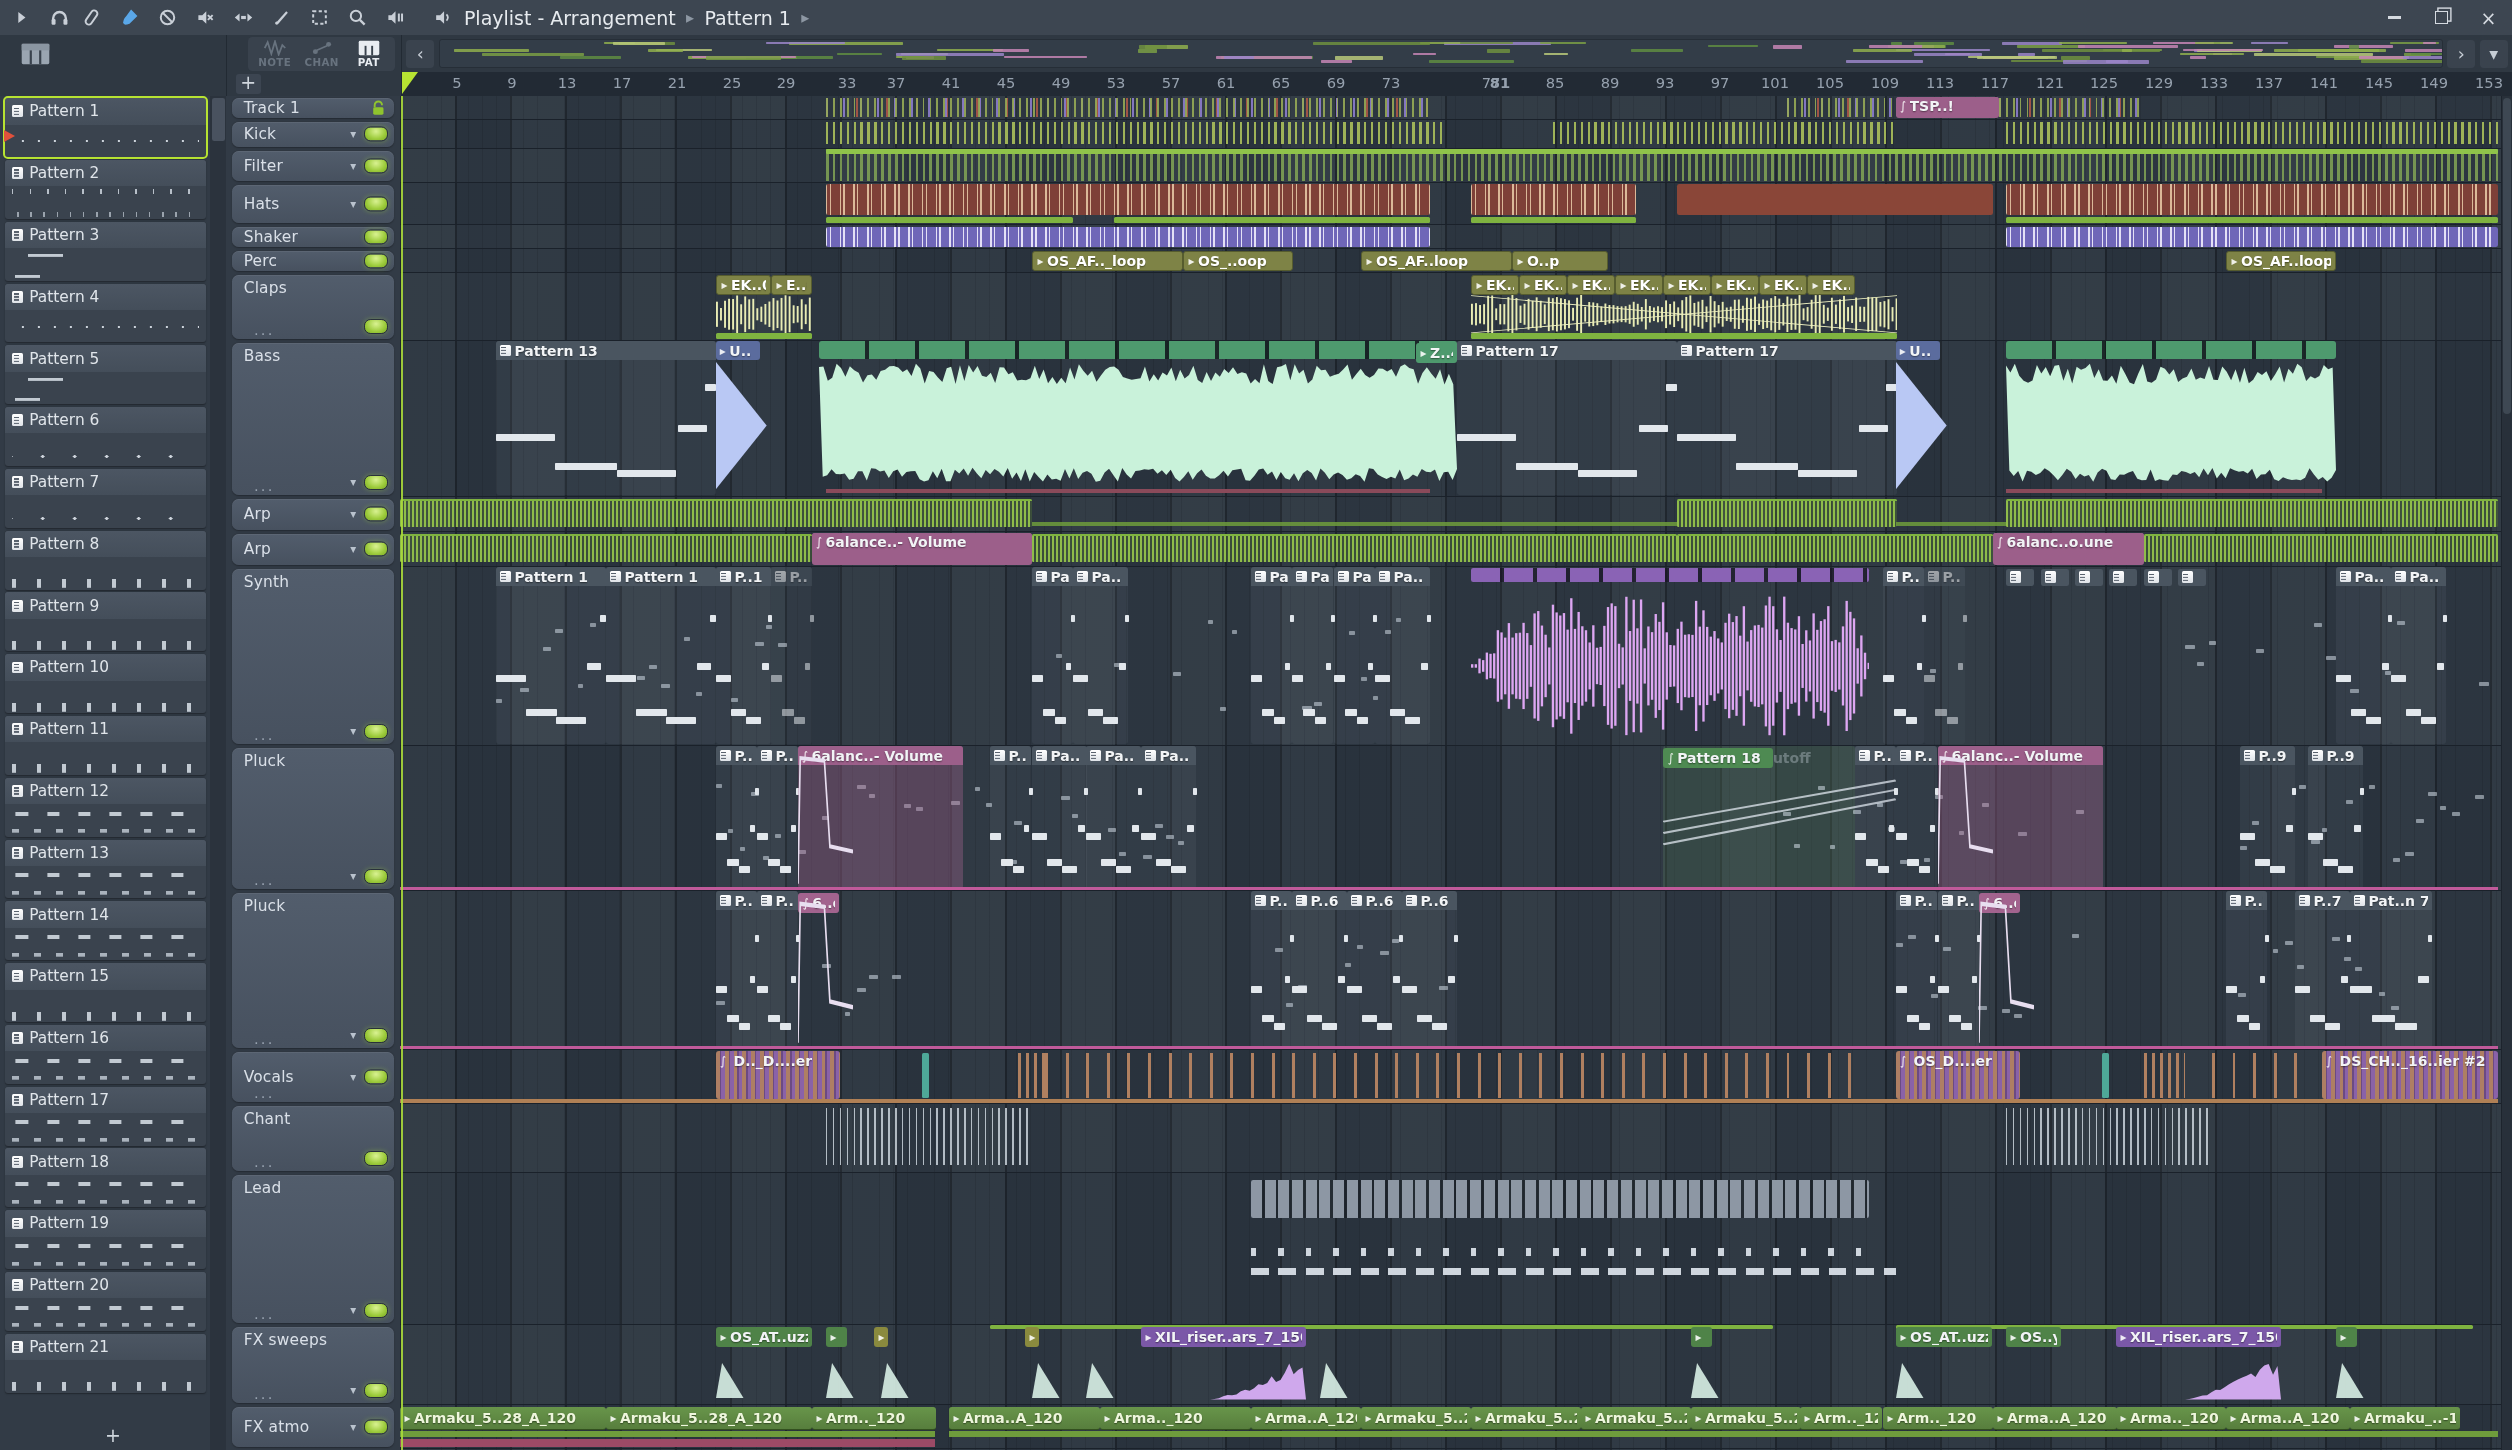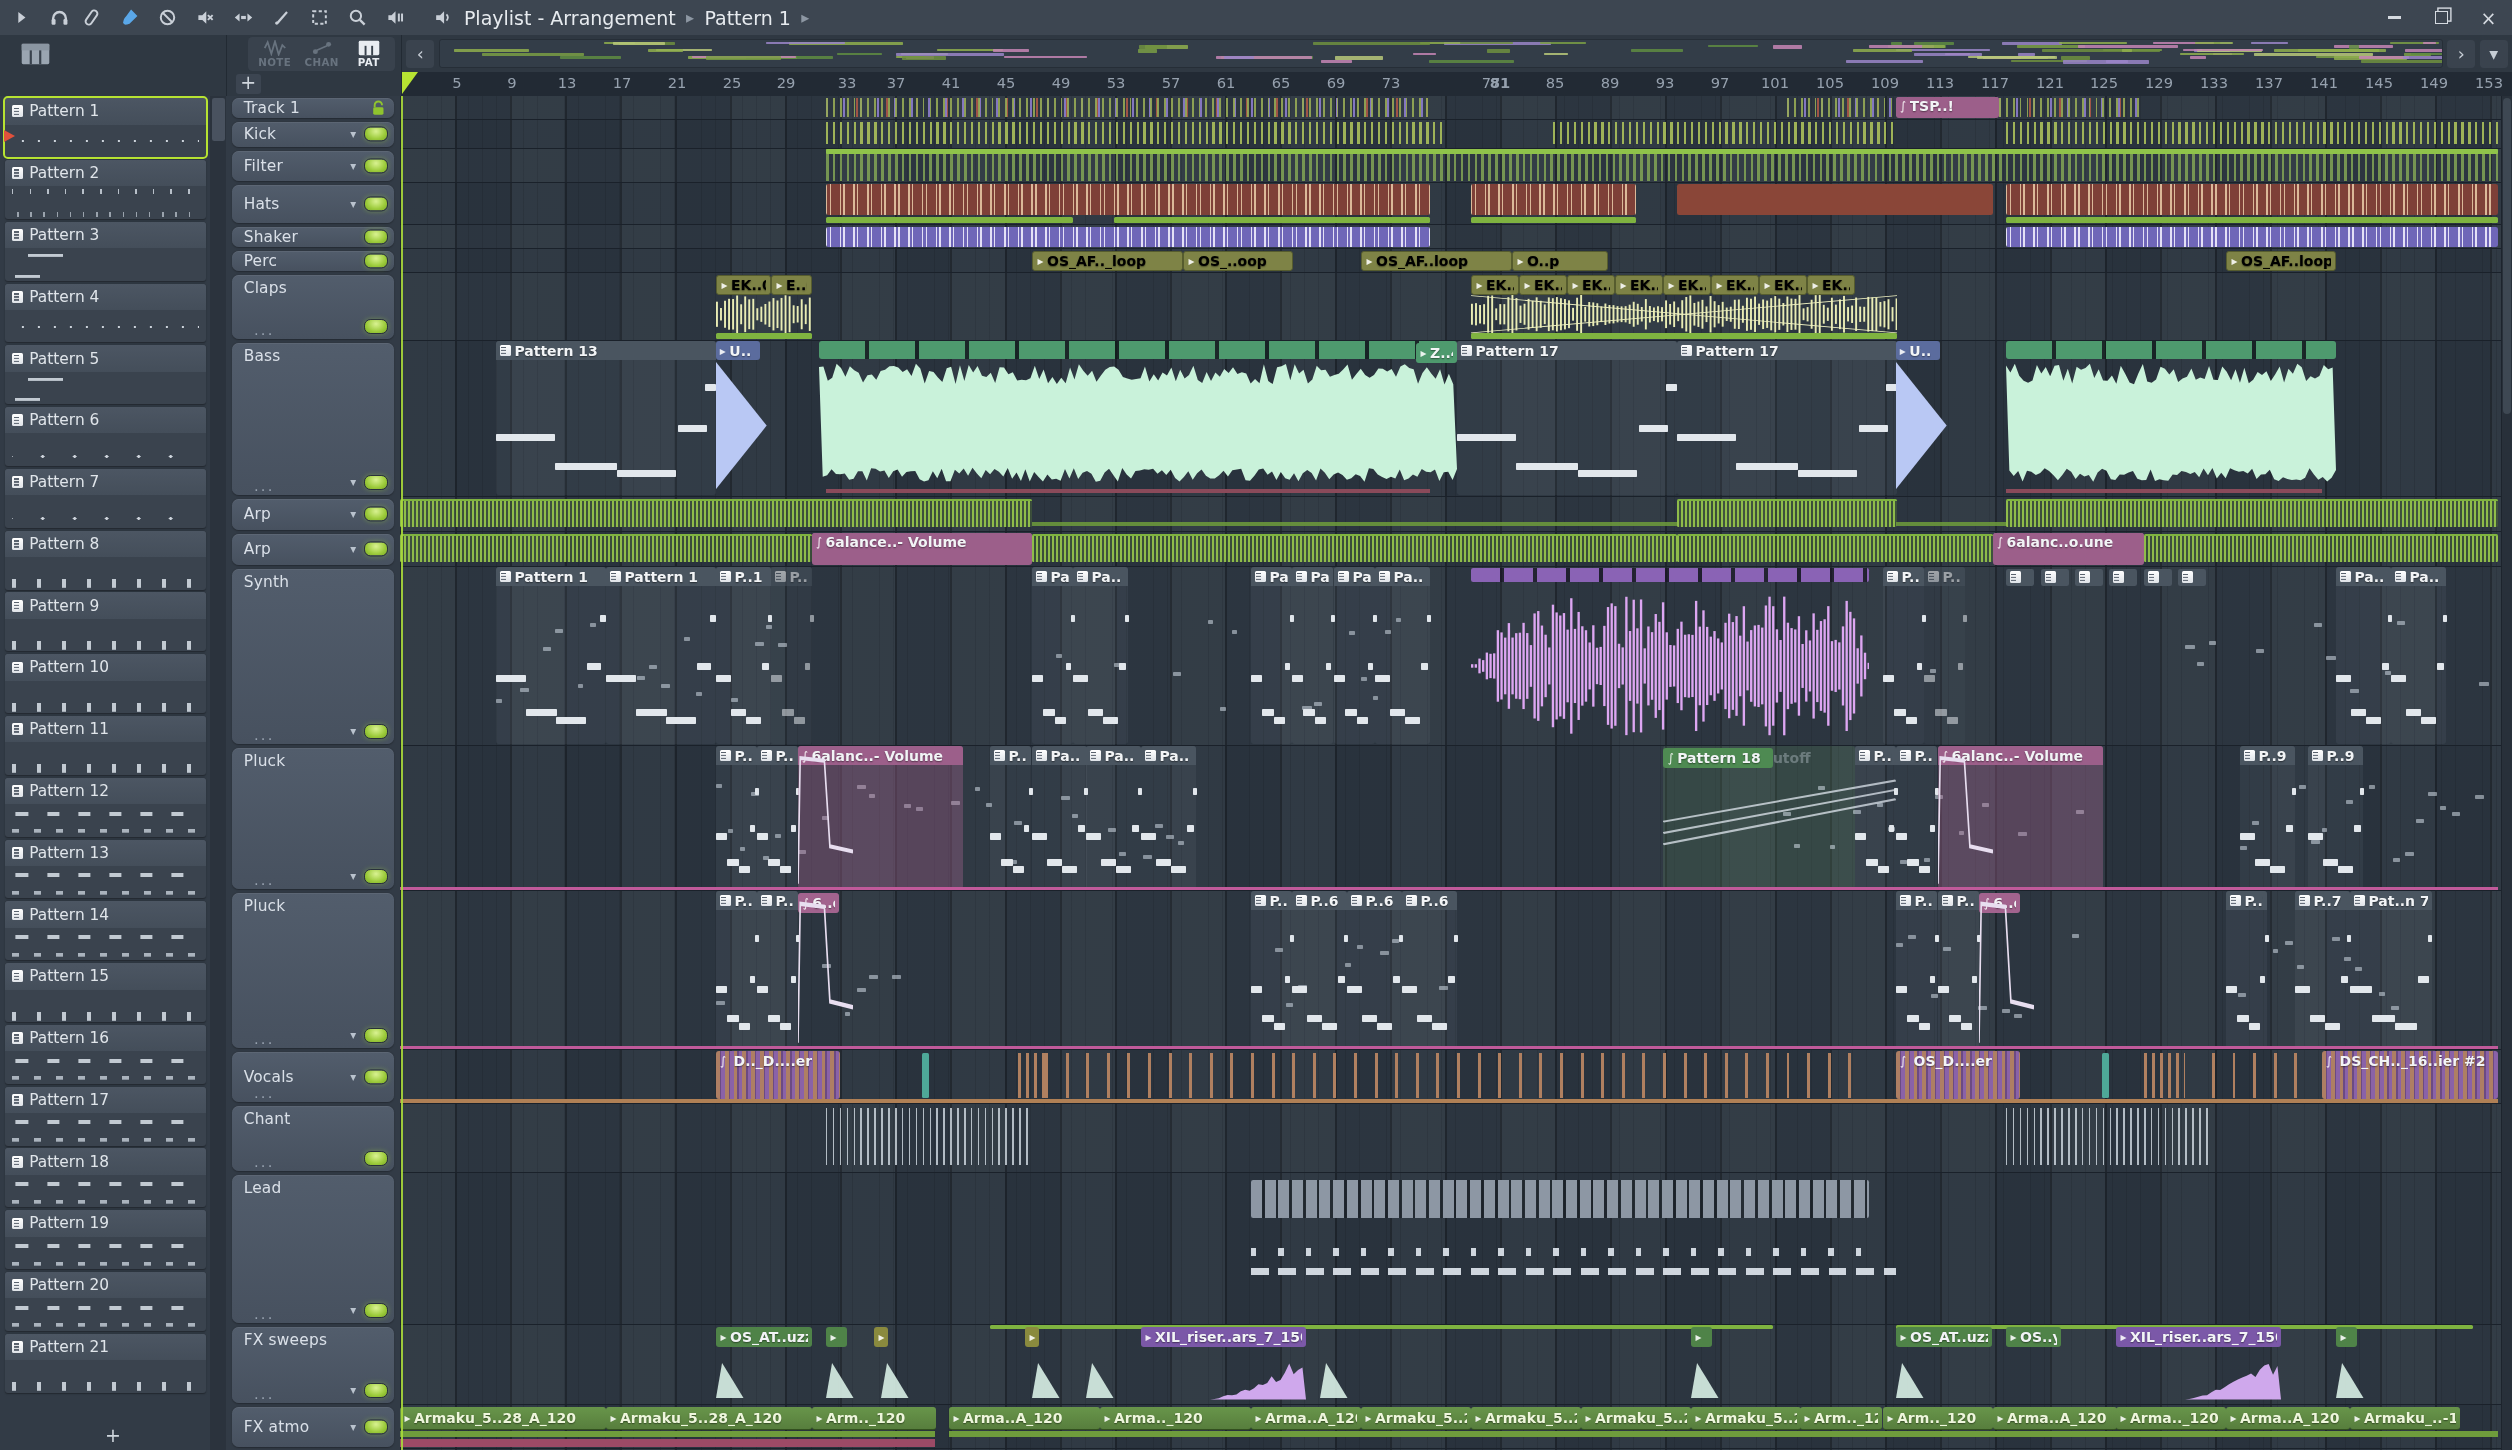--- a/index.html
+++ b/index.html
@@ -102,21 +102,21 @@
   .clbl{font-size:14px;font-weight:600;color:#f2f4f6;text-shadow:0 0.7px 1.5px rgba(0,0,0,.45);overflow:hidden;white-space:nowrap;}
   .cicon{color:rgba(255,255,255,.88);font-size:11.8px;flex:none;}
   .lblbar{position:absolute;top:0;left:0;right:0;height:19px;background:#4a5560;display:flex;align-items:center;gap:3.7px;
           padding:0 3.7px;border-radius:2.9px 2.9px 0 0;overflow:hidden;white-space:nowrap;}
   .k-midi,.k-midif{top:0;bottom:1.5px;background:rgba(160,175,190,.08);border-radius:2.9px;}
   .k-midif{opacity:.55;}
   .k-midim{top:1.5px;height:17.6px;background:#4a5560;border-radius:2.2px;display:flex;align-items:center;padding:0 3.7px;}
   .mnote{position:absolute;height:6.6px;background:#e2e7ec;border-radius:0.7px;}
   .ndash{position:absolute;height:3.7px;background:rgba(225,235,245,.5);border-radius:0.7px;}
   .k-olabel{top:1.5px;height:20px;background:#7e8346;border:0.7px solid #565c2e;border-radius:2.9px;}
-  .k-olabel .clbl{color:#000000;}
+  .k-olabel .clbl{color:#ffffff;}
   .k-glabel{top:1.5px;height:20px;background:#4e9a6e;border-radius:2.9px;}
   .k-glabel2{top:1.5px;height:20px;background:#4f8348;border-radius:2.9px;}
   .k-gmini{top:1.5px;height:20px;background:#4f8348;border-radius:2.9px;}
   .k-omini{top:1.5px;height:20px;background:#8a8a3e;border-radius:2.9px;}
   .k-plabel{top:1.5px;height:20px;background:#7b58a8;border-radius:2.9px;}
   .k-atmo{top:1.5px;height:23.5px;background:linear-gradient(#68954a,#577e3d);border-radius:2.9px;border-bottom:1.5px solid #33501f;}
   .k-atmo .clbl{color:#eef6dc;}
   .k-autol{top:1.5px;height:20px;background:#a2638e;border-radius:2.9px;}
   .k-autop{top:0.7px;bottom:1.5px;background:#9c5f8a;border-radius:2.9px;}
   .k-autof{top:0;bottom:1.5px;background:rgba(162,99,142,.38);border-radius:2.9px;}

